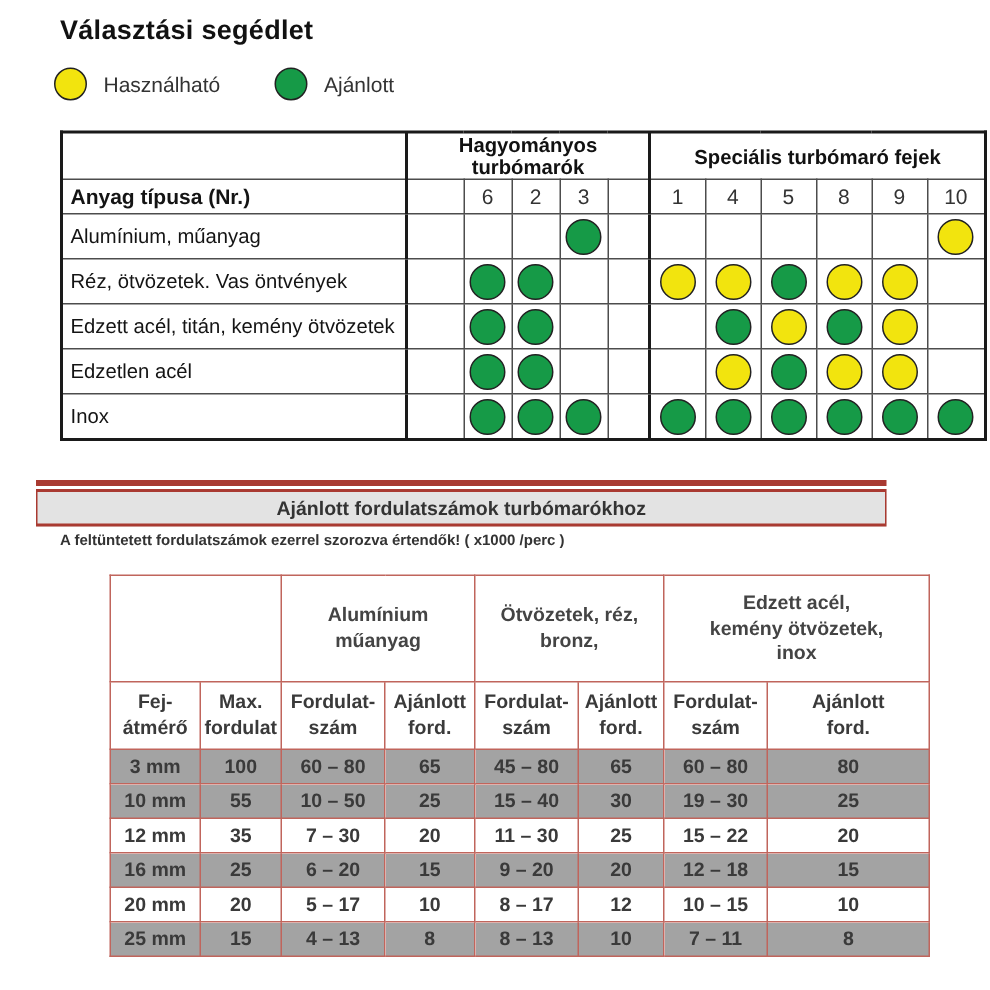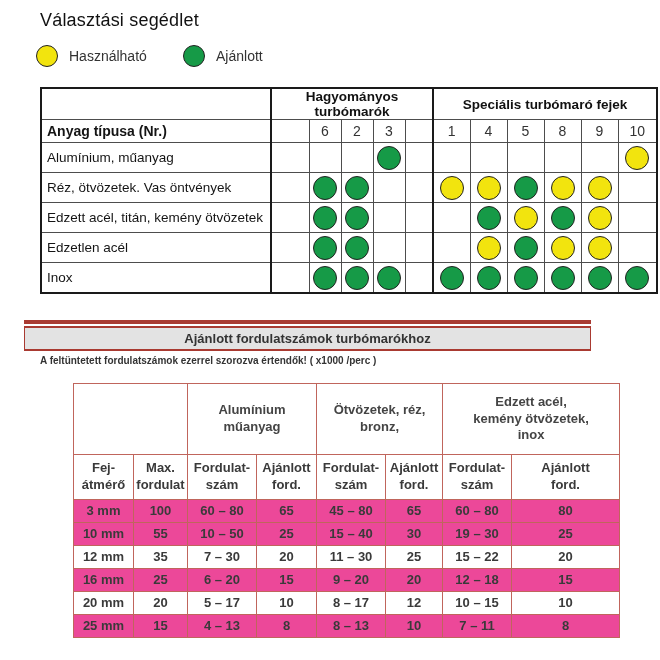--- a/index.html
+++ b/index.html
@@ -3,21 +3,21 @@
 <meta charset="utf-8">
 <style>
   html,body{margin:0;padding:0;}
   body{
     width:660px;height:660px;position:relative;background:#ffffff;
     font-family:"Liberation Sans",sans-serif;color:#222;
   }
   .abs{position:absolute;}
 
   
-  #page-title{left:40px;top:10px;font-size:18px;font-weight:normal;color:#111;letter-spacing:.2px;}
+  #page-title{left:40px;top:10px;font-size:18px;font-weight:bold;color:#111;letter-spacing:.2px;}
   .legend-item{display:flex;align-items:center;gap:11px;font-size:14px;color:#333;}
   #legend-usable{left:36px;top:45px;}
   #legend-recommended{left:183px;top:45px;}
   .legend-dot{width:22px;height:22px;border-radius:50%;border:1px solid #222;box-sizing:border-box;flex:0 0 auto;}
   .legend-dot.yellow{background:#f2e40e;}
   .legend-dot.green{background:#169a47;}
 
   
   table.sel{
     position:absolute;left:40px;top:87px;width:616px;
@@ -54,21 +54,21 @@
     border-collapse:collapse;table-layout:fixed;
   }
   table.rpm td{
     border:1.5px solid #c0655c;padding:0;text-align:center;vertical-align:middle;
     font-weight:bold;color:#3a3a3a;font-size:13px;line-height:1.3;
     white-space:pre-line;overflow:hidden;background:#fff;
   }
   table.rpm tr.grp td{height:70px;color:#444;}
   table.rpm tr.sub td{height:44px;}
   table.rpm tr.d td{height:22px;}
-  table.rpm tr.shade td{background:#ec4899;}
+  table.rpm tr.shade td{background:#a3a3a3;}
 </style>
 </head>
 <body>
 
 <div class="abs" id="page-title">Választási segédlet</div>
 
 <div class="abs legend-item" id="legend-usable">
   <span class="legend-dot yellow"></span>
   <span>Használható</span>
 </div>

